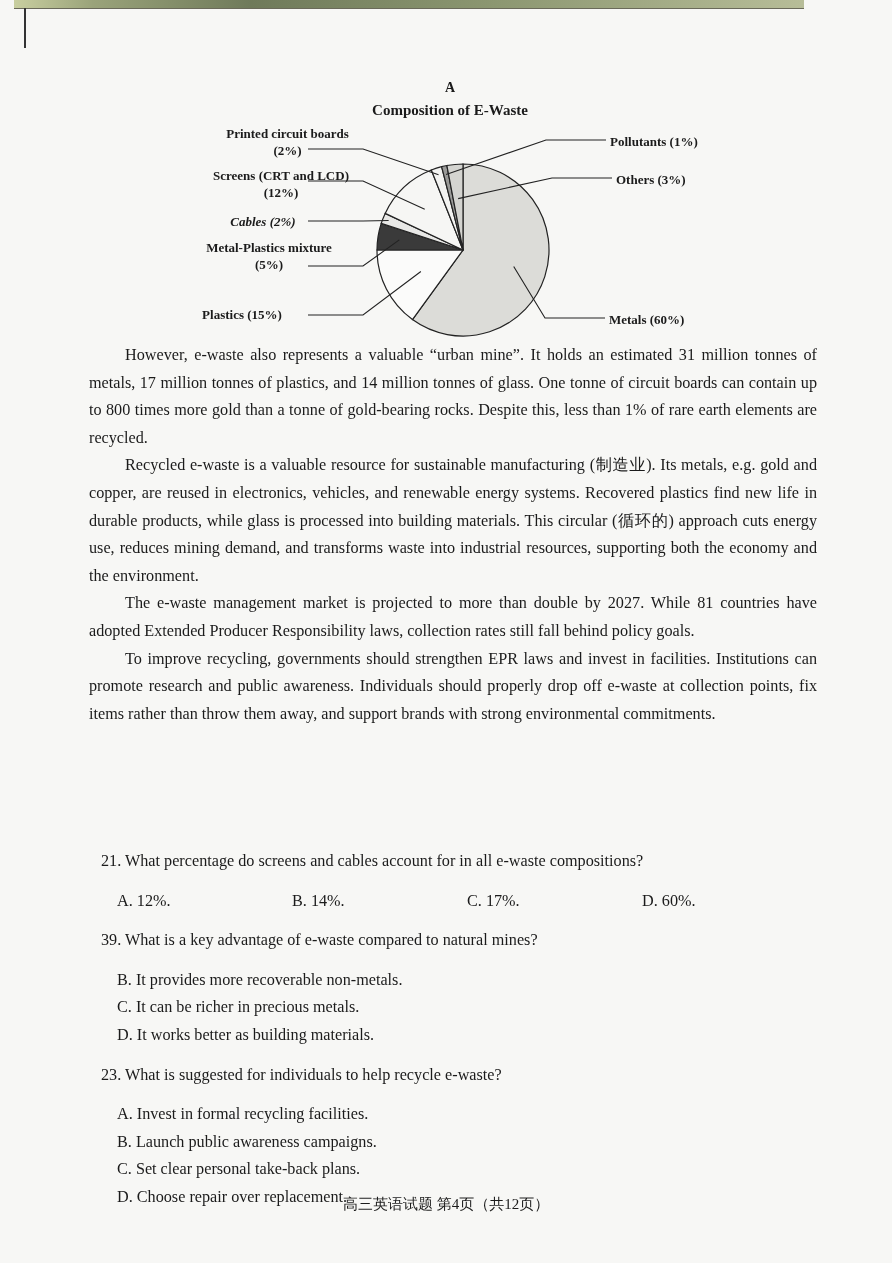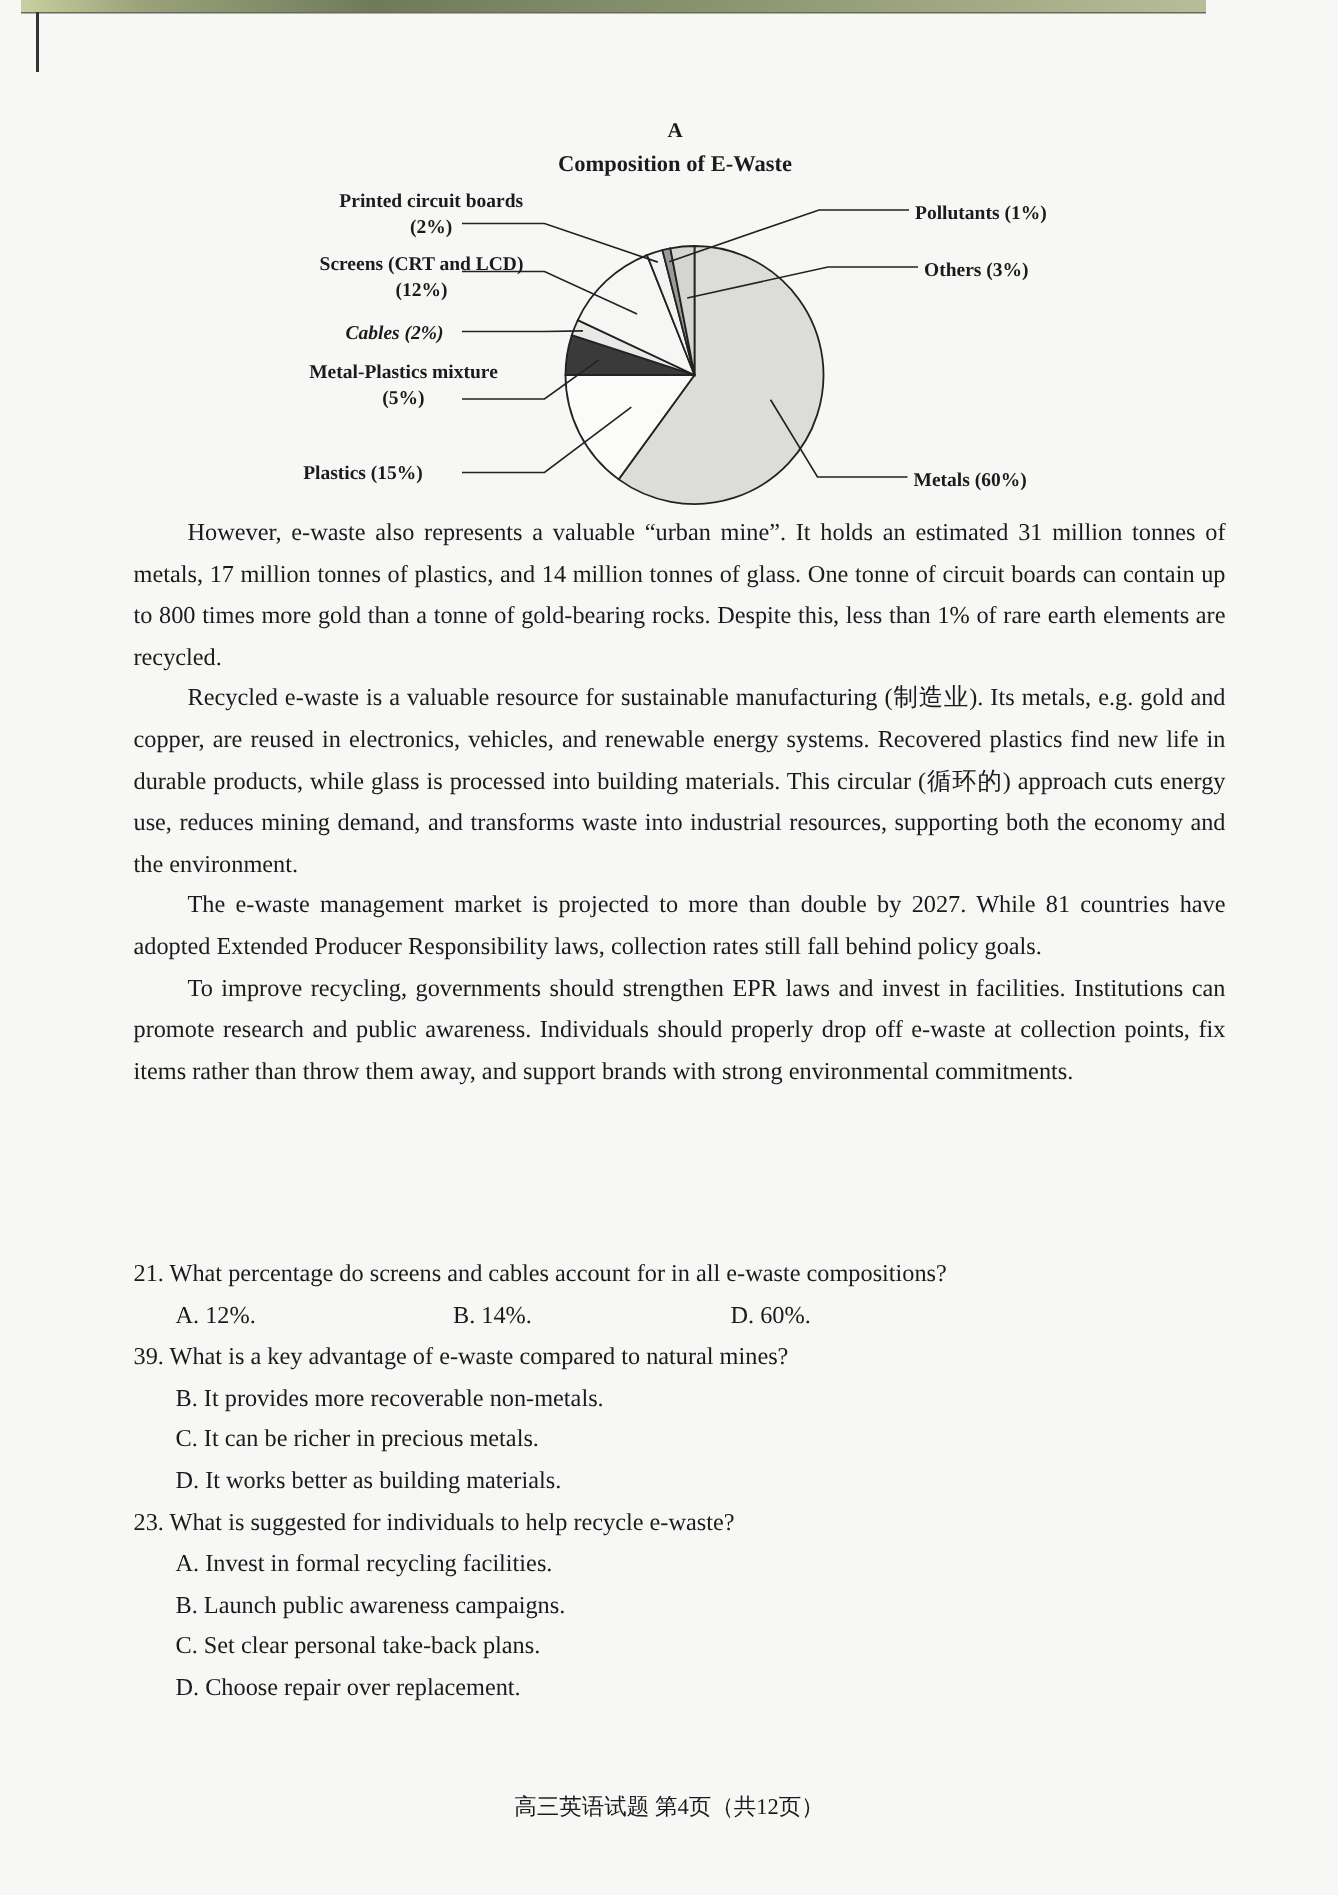--- a/index.html
+++ b/index.html
@@ -35,21 +35,21 @@
   .passage {
     position: absolute; left: 89px; width: 728px; top: 342px;
     font-size: 16.2px; line-height: 27.6px; text-align: justify;
   }
   .passage p { margin: 0; text-indent: 36px; }
 
   .questions {
     position: absolute; left: 89px; width: 728px; top: 836px;
     font-size: 16.2px; line-height: 27.6px;
   }
-  .q-stem { margin: 0; }
+  .q-stem { margin: 12px; }
   .opt { margin: 0 0 0 28px; }
   .opt-row { display: flex; margin-left: 28px; }
   .opt-row span { width: 185px; }
 
   .footer {
     position: absolute; left: 0; width: 100%; top: 1195px; text-align: center;
     font-size: 15px; font-weight: normal;
   }
 </style>
 </head>
@@ -117,20 +117,21 @@
   <p>The e-waste management market is projected to more than double by 2027. While 81 countries have adopted Extended Producer Responsibility laws, collection rates still fall behind policy goals.</p>
   <p>To improve recycling, governments should strengthen EPR laws and invest in facilities. Institutions can promote research and public awareness. Individuals should properly drop off e-waste at collection points, fix items rather than throw them away, and support brands with strong environmental commitments.</p>
 </div>
 
 <div class="questions">
   <div>
     <p class="q-stem">21. What percentage do screens and cables account for in all e-waste compositions?</p>
     <div class="opt-row">
       <span>A. 12%.</span>
       <span>B. 14%.</span>
+      <span>C. 17%.</span>
       <span>D. 60%.</span>
     </div>
   </div>
   <div>
     <p class="q-stem">39. What is a key advantage of e-waste compared to natural mines?</p>
     <p class="opt">B. It provides more recoverable non-metals.</p>
     <p class="opt">C. It can be richer in precious metals.</p>
     <p class="opt">D. It works better as building materials.</p>
   </div>
   <div>

